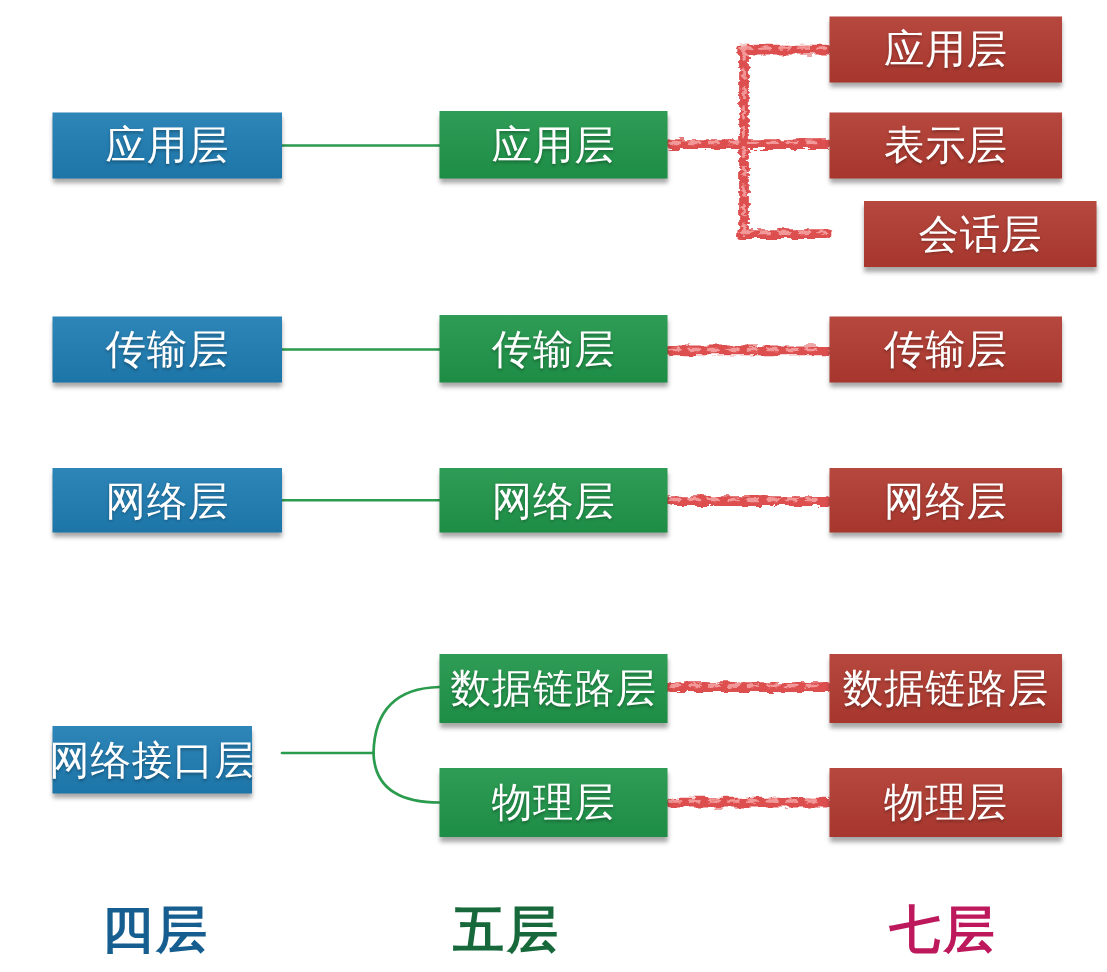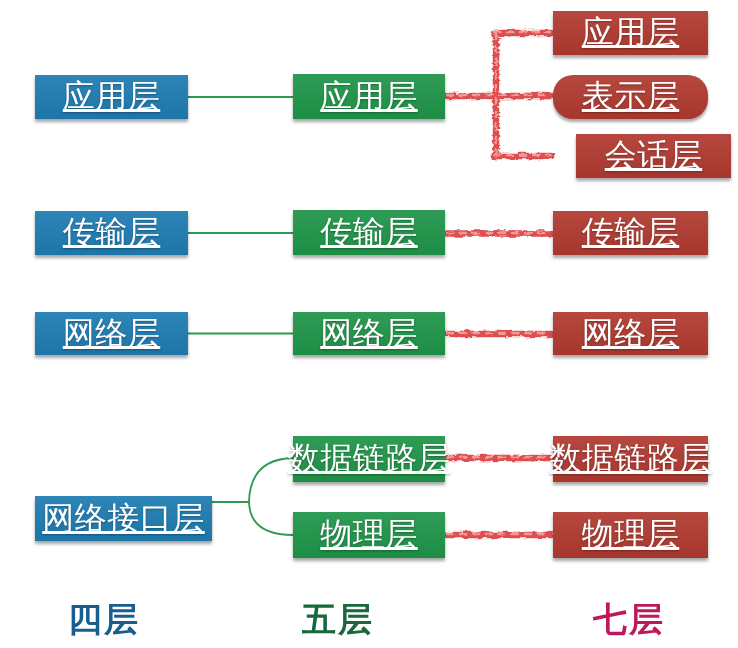--- a/index.html
+++ b/index.html
@@ -7,47 +7,46 @@
     position:relative;
     width:738px;height:648px;
     background:#ffffff;
     font-family:"Liberation Sans","DejaVu Sans",sans-serif;
     overflow:hidden;
   }
   .box{
     position:absolute;
     display:flex;align-items:center;justify-content:center;
     color:#ffffff;
-    font-size:32px;
+    font-size:27px;
     font-weight:300;
     letter-spacing:0.5px;
     box-shadow:0 3px 3px rgba(0,0,0,0.35);
     background-image:linear-gradient(rgba(255,255,255,0.07),rgba(0,0,0,0.06));
     text-shadow:0 1px 2px rgba(0,0,0,0.3);
     white-space:nowrap;
-    text-decoration:underline;
   }
   .box.blue{background-color:#1e7cb2;}
   .box.green{background-color:#1f9549;}
   .box.red{background-color:#b13a30;}
 
   
   #b1{left:35px;top:75px;width:153px;height:44px;}
   #b2{left:35px;top:211px;width:153px;height:44px;}
   #b3{left:35px;top:312px;width:153px;height:43px;}
-  #b4{left:35px;top:496px;width:177px;height:45px;}
+  #b4{left:35px;top:484px;width:133px;height:45px;}
   
   #g1{left:293px;top:74px;width:152px;height:45px;}
   #g2{left:293px;top:210px;width:152px;height:45px;}
   #g3{left:293px;top:312px;width:152px;height:43px;}
   #g4{left:293px;top:436px;width:152px;height:46px;}
   #g5{left:293px;top:512px;width:152px;height:46px;}
   
   #r1{left:553px;top:11px;width:155px;height:44px;}
-  #r2{left:553px;top:75px;width:155px;height:44px;border-radius:20px;}
+  #r2{left:553px;top:75px;width:155px;height:44px;}
   #r3{left:553px;top:134px;width:155px;height:44px;margin-left:23px;}
   #r4{left:553px;top:211px;width:155px;height:44px;}
   #r5{left:553px;top:312px;width:155px;height:43px;}
   #r6{left:553px;top:436px;width:155px;height:46px;}
   #r7{left:553px;top:512px;width:155px;height:46px;}
 
   .col-label{
     position:absolute;
     transform:translateX(-50%);
     top:597px;

